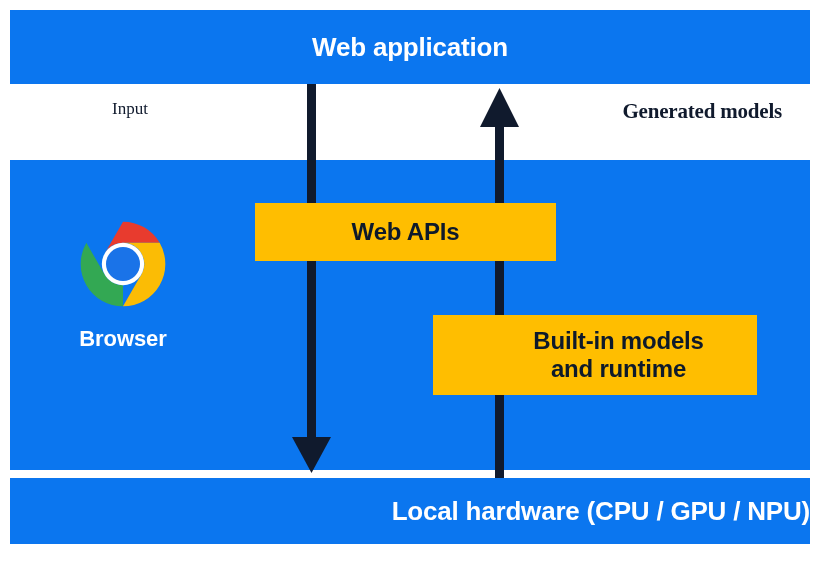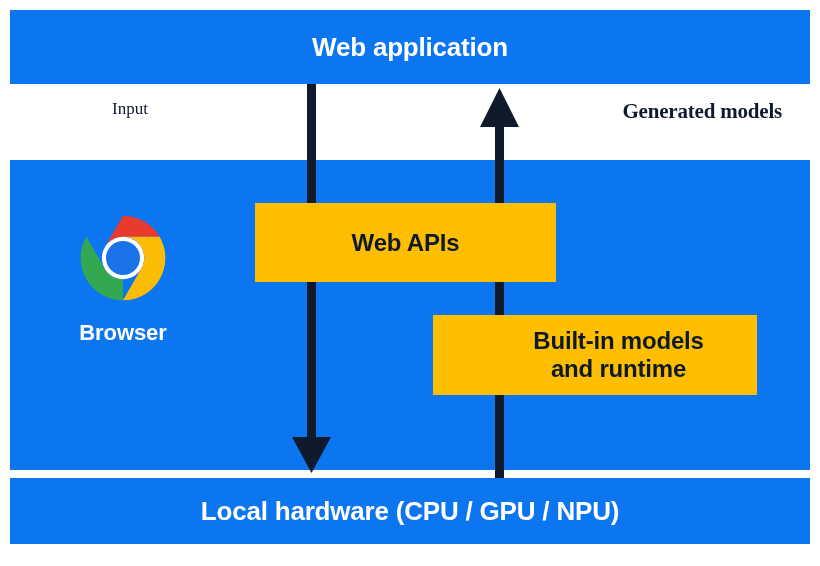--- a/index.html
+++ b/index.html
@@ -25,21 +25,21 @@
     position: absolute;
     left: 10px;
     width: 800px;
     background: var(--blue, #0b76ef);
     display: flex;
     align-items: center;
     justify-content: center;
   }
   #band-top    { top: 10px;  height: 74px; }
   #band-middle { top: 160px; height: 310px; }
-  #band-bottom { top: 478px; height: 66px; }
+  #band-bottom { top: 478px; height: 66px; justify-content: flex-end; }
 
   .band-label {
     color: #ffffff;
     font-size: 26px;
     font-weight: bold;
     letter-spacing: -0.2px;
     line-height: 1;
     white-space: nowrap;
     user-select: none;
   }
@@ -56,21 +56,21 @@
   .amber-box {
     position: absolute;
     background: var(--amber, #ffbe00);
     display: flex;
     align-items: center;
     justify-content: center;
     text-align: center;
   }
   #box-web-apis {
     left: 255px; top: 203px;
-    width: 301px; height: 79px;
+    width: 301px; height: 58px;
   }
   #box-builtin {
     left: 433px; top: 315px;
     width: 277px; height: 80px; padding-left: 47px;
   }
   .amber-label {
     color: #0e1a2b;
     font-size: 24px;
     font-weight: bold;
     line-height: 1.16;
@@ -88,21 +88,21 @@
   }
   #caption-input  { left: 112px; top: 98px;  text-align: left; }
   #caption-output { right: 38px; top: 98px;  text-align: right; }
   .io-kind  { display: block; font-size: 17px; font-weight: normal; }
   .io-value { display: block; font-size: 21px; font-weight: bold; letter-spacing: -0.2px; }
 
   
   #browser-block {
     position: absolute;
     left: 38px;
-    top: 212px;
+    top: 218px;
     width: 170px;
     display: flex;
     flex-direction: column;
     align-items: center;
     justify-content: flex-end;
   }
   #chrome-logo { width: 92px; height: 92px; display: block; }
   #browser-label {
     margin-top: 16px;
     color: #ffffff;

